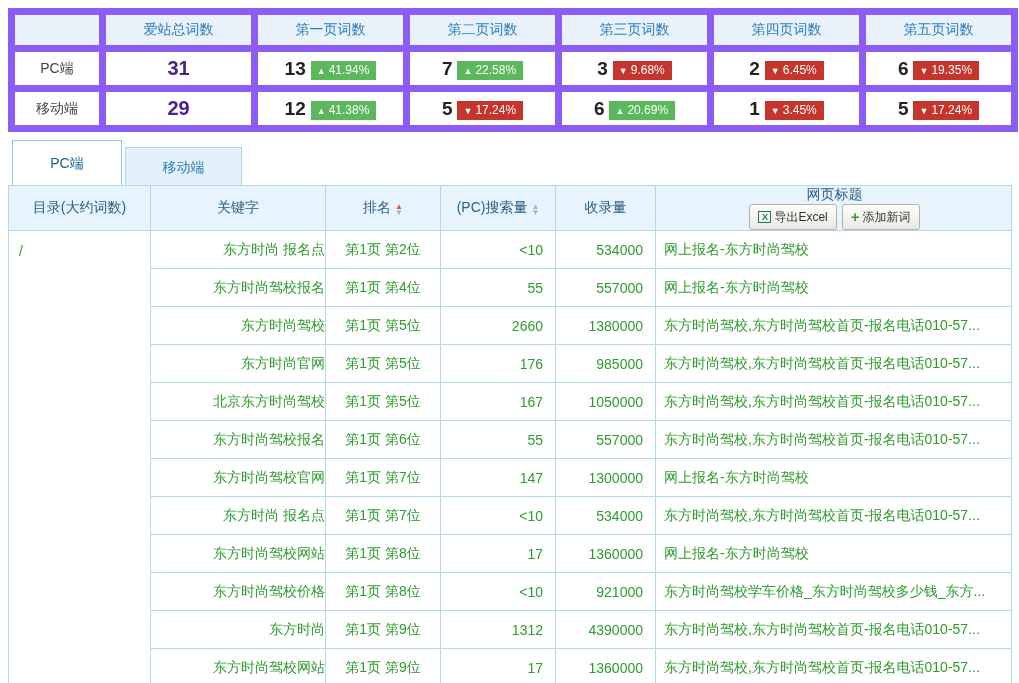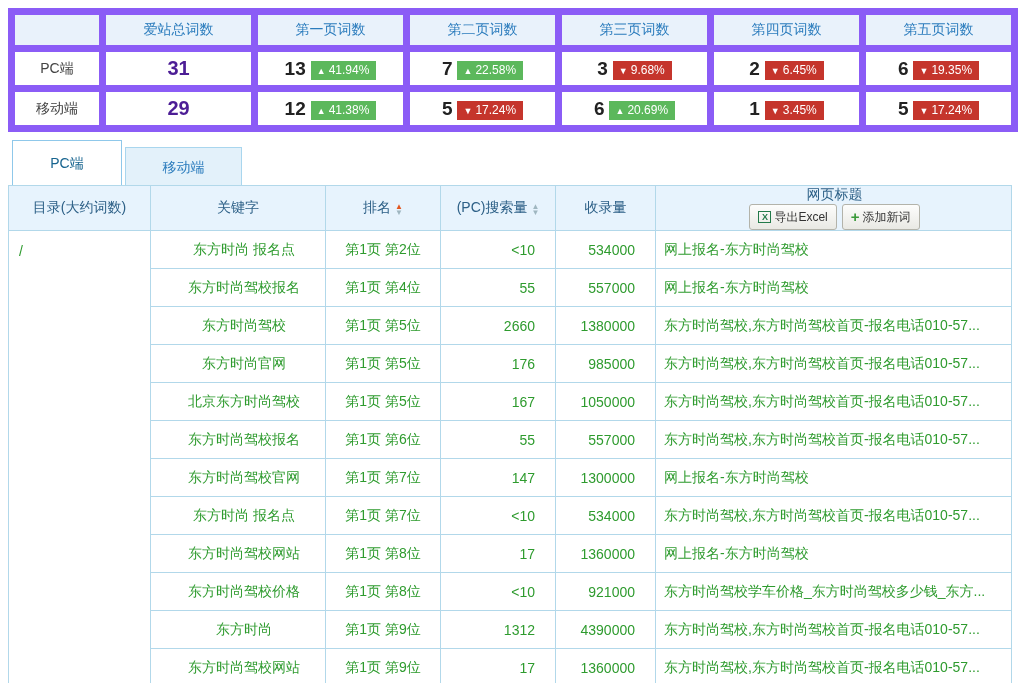--- a/index.html
+++ b/index.html
@@ -31,23 +31,23 @@
   .tab.inactive { margin-left: 3px; width: 117px; height: 38px; line-height: 38px;
     background: #e3f1fa; border: 1px solid #a9d6ee; border-bottom: none; color: #2b7cbd; }
 
   
   .kw { width: 1003px; table-layout: fixed; }
   .kw th, .kw td { border: 1px solid #b2d8ea; font-size: 14px; }
   .kw thead th { background: #e7f3fd; color: #2d6087; height: 38px; font-weight: normal;
     text-align: center; }
   .kw tbody td { height: 38px; color: #2e9b2e; background: #fff; }
   .dir-cell { vertical-align: top; padding: 12px 0 0 10px; color: #333; font-size: 15px; text-align: left; }
-  .kw-cell { padding-left: 12px; text-align: center; }
+  .kw-cell { padding-left: 12px; text-align: right; }
   .rank-cell { text-align: center; color: #2377c8; }
-  .num-cell { text-align: right; padding-right: 20px; }
+  .num-cell { text-align: right; padding-right: 12px; }
   .title-cell { padding-left: 8px; text-align: left; white-space: nowrap; overflow: hidden; }
   .sort { display: inline-block; vertical-align: -3px; margin-left: 4px; }
   .sort i { display: block; font-style: normal; font-size: 8px; line-height: 6px; color: #9fb6c0; }
   .sort i.hot { color: #e2571f; }
   .th-flex { display: flex; align-items: center; justify-content: space-between; padding: 0 6px 0 8px; flex-direction: column; }
   .btns { display: inline-flex; gap: 5px; }
   .btn { display: inline-flex; align-items: center; gap: 3px; height: 26px; padding: 0 8px;
     background: linear-gradient(#fdfdfc, #e9e9e4); border: 1px solid #b3b3aa; border-radius: 3px;
     font-size: 12px; color: #333; cursor: pointer; font-family: inherit; white-space: nowrap; }
   .xls-icon { display: inline-block; width: 13px; height: 12px; border: 1px solid #227a4a;

